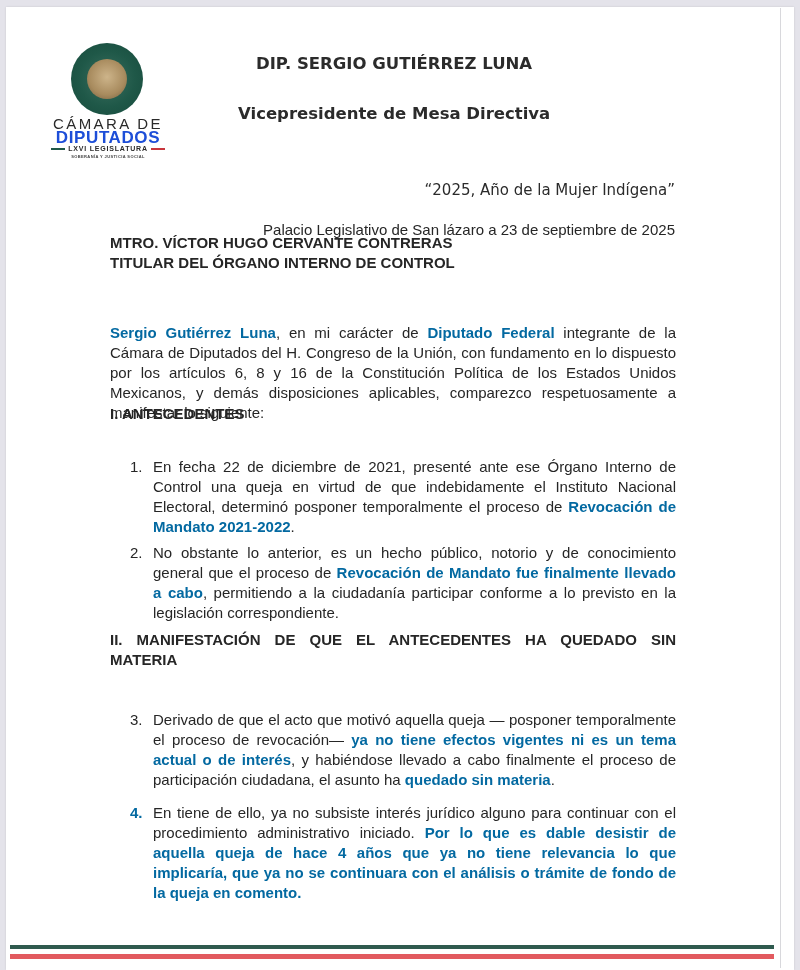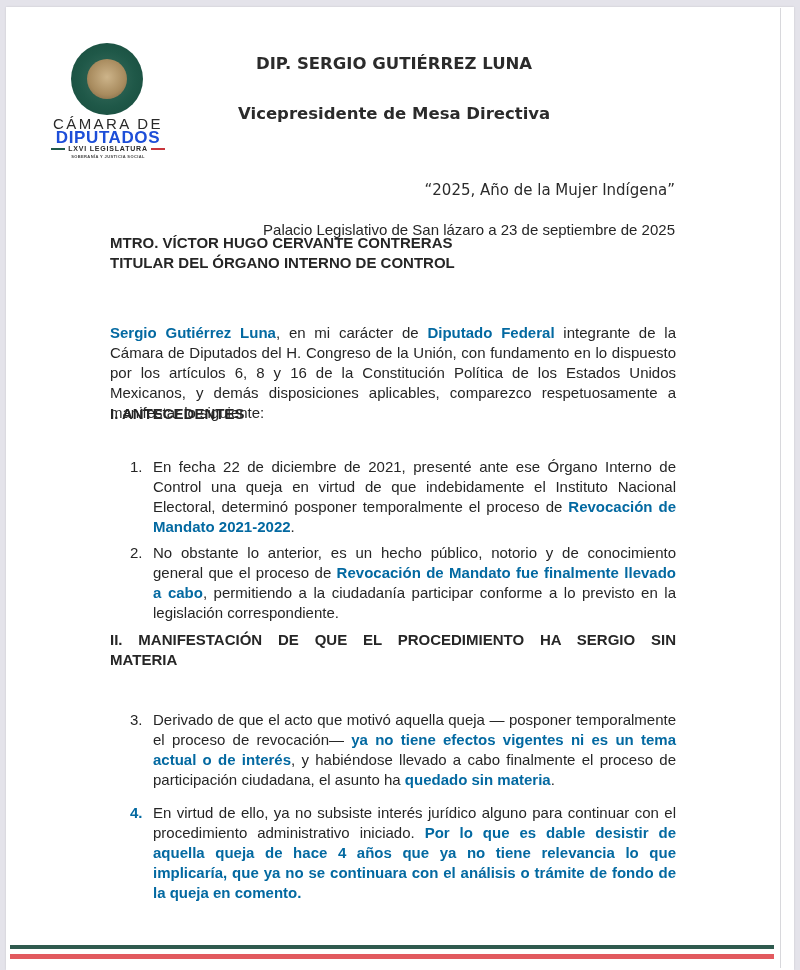--- a/index.html
+++ b/index.html
@@ -128,28 +128,28 @@
   <span class="num">1.</span>
   <span class="txt"><span>En fecha 22 de diciembre de 2021, presenté ante ese Órgano Interno de Control una queja en virtud de que indebidamente el Instituto Nacional Electoral, determinó posponer temporalmente el proceso de </span><b>Revocación de Mandato 2021-2022</b><span>.</span></span>
 </div>
 
 <div class="item item2">
   <span class="num">2.</span>
   <span class="txt"><span>No obstante lo anterior, es un hecho público, notorio y de conocimiento general que el proceso de </span><b>Revocación de Mandato fue finalmente llevado a cabo</b><span>, permitiendo a la ciudadanía participar conforme a lo previsto en la legislación correspondiente.</span></span>
 </div>
 
 <div class="section-title sec2">
-  <span class="l1">II. MANIFESTACIÓN DE QUE EL PROCEDIMIENTO HA SERGIO SIN</span>
+  <span class="l1">II. MANIFESTACIÓN DE QUE EL ANTECEDENTES HA QUEDADO SIN</span>
   <span>MATERIA</span>
 </div>
 
 <div class="item item3">
   <span class="num">3.</span>
   <span class="txt"><span>Derivado de que el acto que motivó aquella queja — posponer temporalmente el proceso de revocación— </span><b>ya no tiene efectos vigentes ni es un tema actual o de interés</b><span>, y habiéndose llevado a cabo finalmente el proceso de participación ciudadana, el asunto ha </span><b>quedado sin materia</b><span>.</span></span>
 </div>
 
 <div class="item item4">
   <b class="num">4.</b>
-  <span class="txt"><span>En virtud de ello, ya no subsiste interés jurídico alguno para continuar con el procedimiento administrativo iniciado. </span><b>Por lo que es dable desistir de aquella queja de hace 4 años que ya no tiene relevancia lo que implicaría, que ya no se continuara con el análisis o trámite de fondo de la queja en comento.</b></span>
+  <span class="txt"><span>En tiene de ello, ya no subsiste interés jurídico alguno para continuar con el procedimiento administrativo iniciado. </span><b>Por lo que es dable desistir de aquella queja de hace 4 años que ya no tiene relevancia lo que implicaría, que ya no se continuara con el análisis o trámite de fondo de la queja en comento.</b></span>
 </div>
 
 <div class="rule-green"></div>
 <div class="rule-red"></div>
 
 </body></html>

